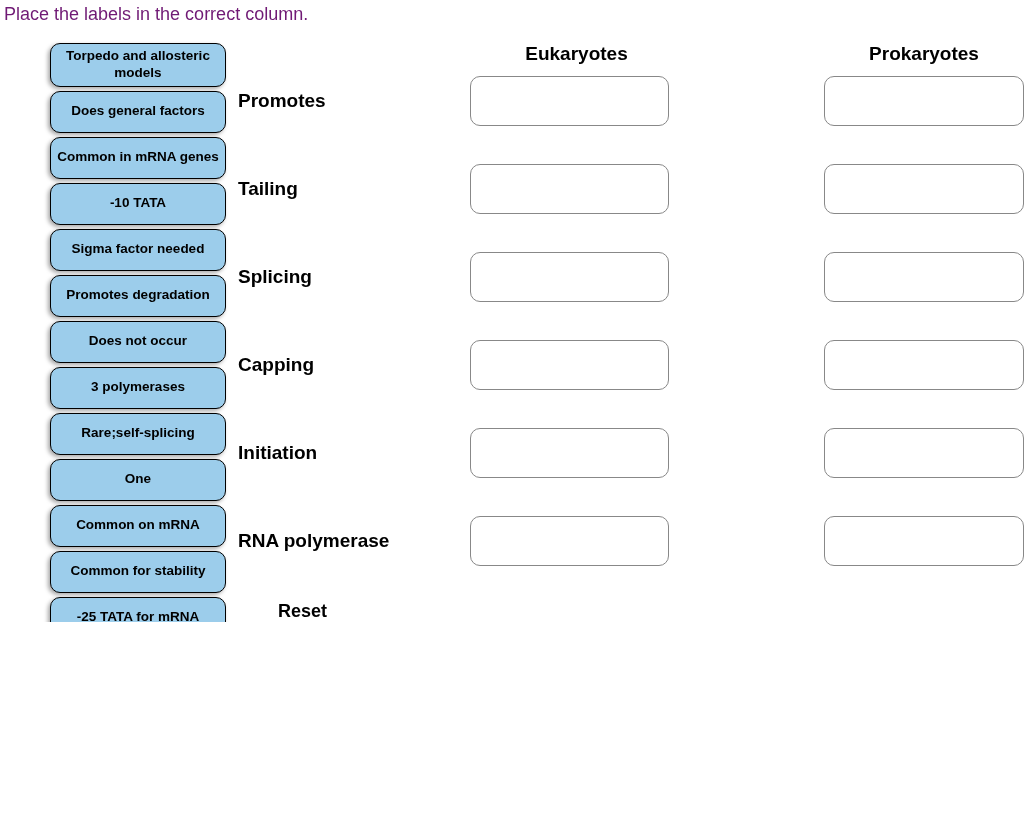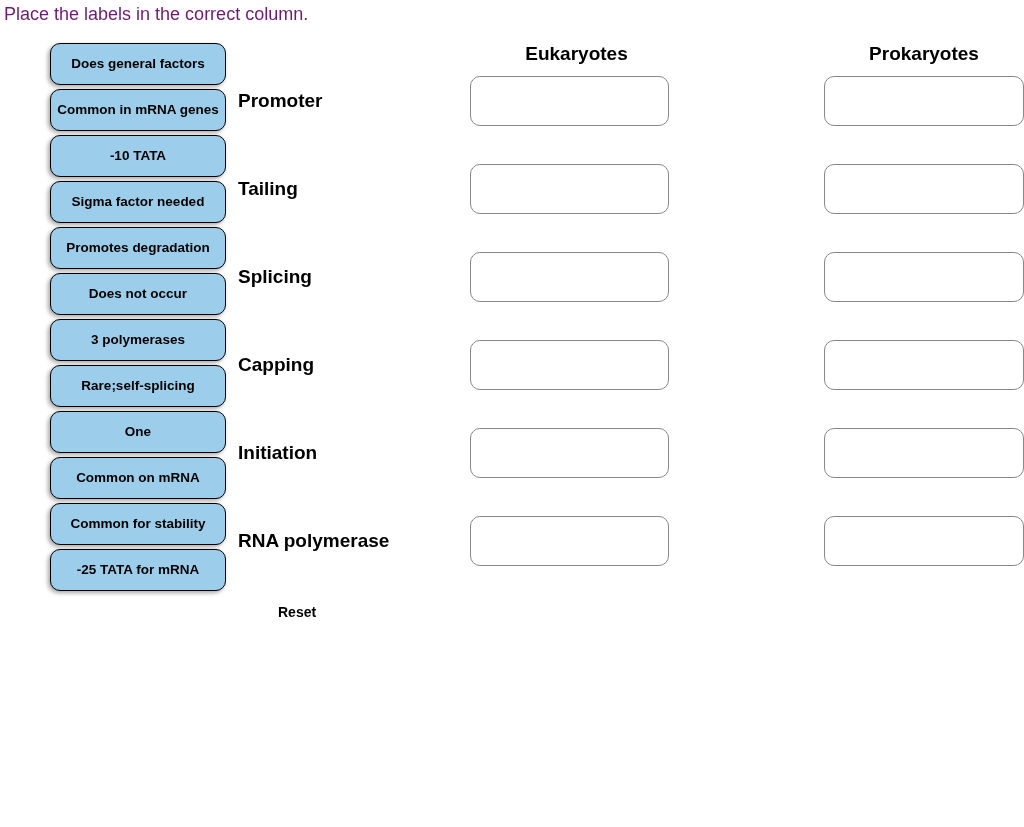--- a/index.html
+++ b/index.html
@@ -82,35 +82,36 @@
     height: 50px;
     border: 1px solid #888;
     border-radius: 10px;
     background: #fff;
   }
   .col-gap { width: 155px; }
   .col-lead { width: 20px; }
 
   .reset {
     font-weight: 700;
-    font-size: 14px;
+    font-size: 18px;
     padding-left: 48px;
     margin-top: -6px;
     cursor: pointer;
     display: inline-block;
   }
 </style>
 </head>
 <body>
 
 <div class="instruction">Place the labels in the correct column.</div>
 
 <div class="work-area">
 
   <div class="labels-column">
+    <div class="label-chip">Torpedo and allosteric models</div>
     <div class="label-chip">Does general factors</div>
     <div class="label-chip">Common in mRNA genes</div>
     <div class="label-chip">-10 TATA</div>
     <div class="label-chip">Sigma factor needed</div>
     <div class="label-chip">Promotes degradation</div>
     <div class="label-chip">Does not occur</div>
     <div class="label-chip">3 polymerases</div>
     <div class="label-chip">Rare;self-splicing</div>
     <div class="label-chip">One</div>
     <div class="label-chip">Common on mRNA</div>
@@ -120,21 +121,21 @@
 
   <div class="grid">
     <div class="headers">
       <div class="head-spacer"></div>
       <div class="head-col head-euk">Eukaryotes</div>
       <div class="head-col head-gap"></div>
       <div class="head-col head-pro">Prokaryotes</div>
     </div>
 
     <div class="row">
-      <div class="row-label">Promoter</div>
+      <div class="row-label">Promotes</div>
       <div class="col-lead"></div>
       <div class="drop"></div>
       <div class="col-gap"></div>
       <div class="drop"></div>
     </div>
 
     <div class="row">
       <div class="row-label">Tailing</div>
       <div class="col-lead"></div>
       <div class="drop"></div>

